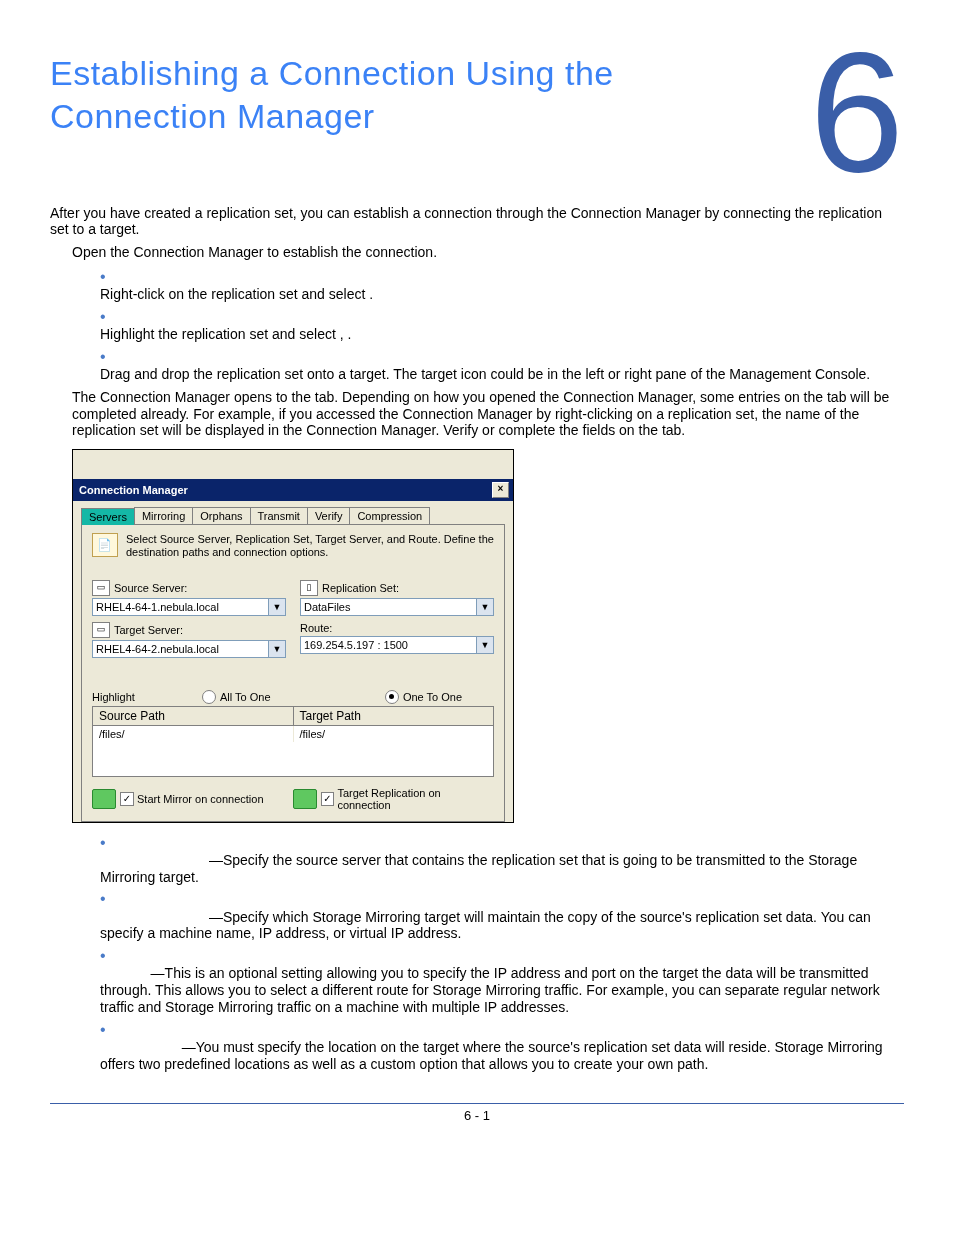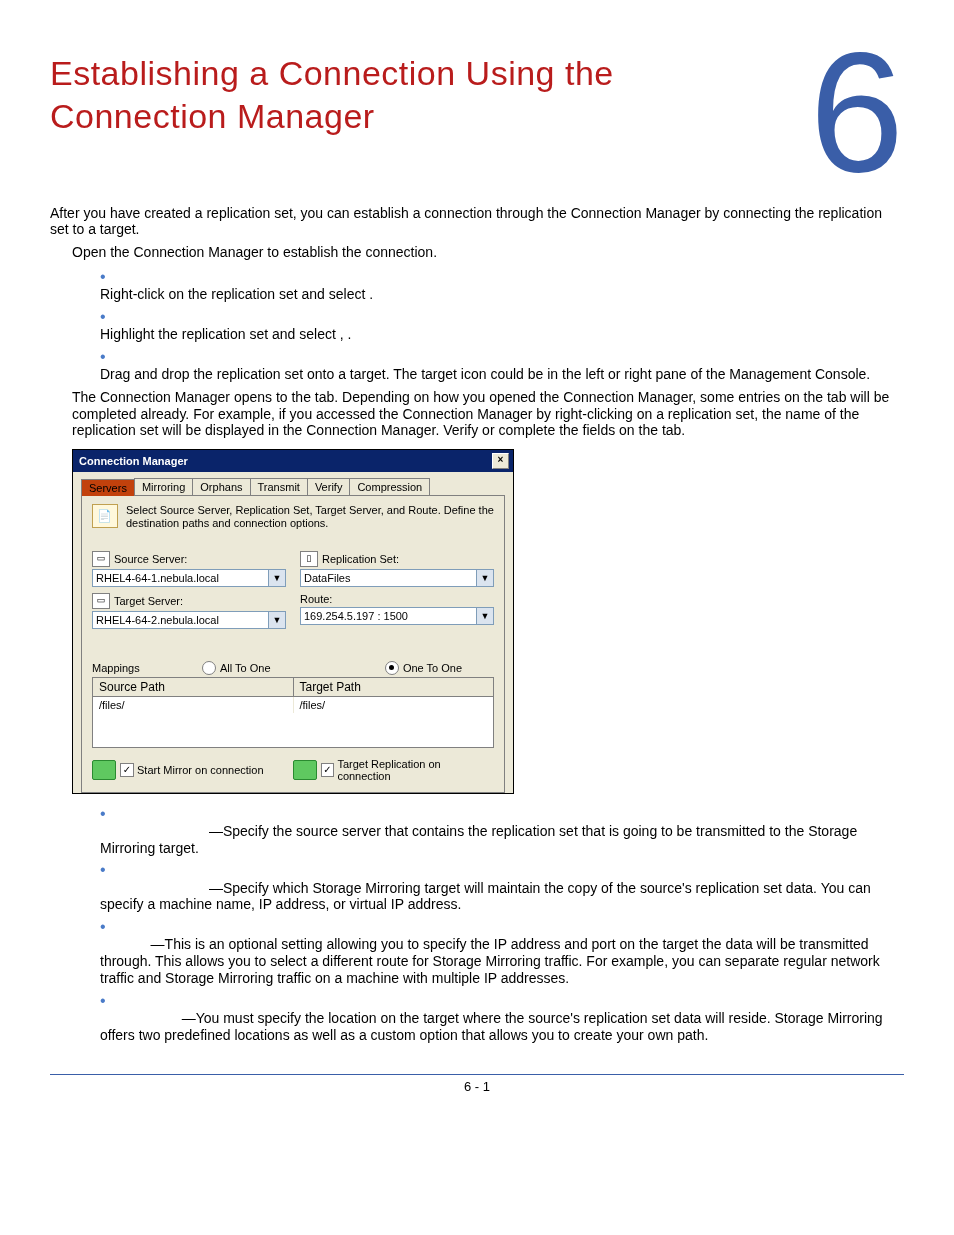--- a/index.html
+++ b/index.html
@@ -6,21 +6,21 @@
     font-family: Verdana, Arial, sans-serif;
     font-size: 14px;
     color: #000;
     margin: 0;
     padding: 40px 50px 30px 50px;
     width: 854px;
   }
   .hdr { display: flex; align-items: flex-start; margin-bottom: 20px; }
   .chapter-title {
     font-size: 34px;
-    color: #b91c1c;
+    color: #3b82f6;
     font-weight: 400;
     line-height: 1.25;
     flex: 1;
     letter-spacing: 0.5px;
     margin-top: 12px;
   }
   .chapter-num {
     font-size: 170px;
     color: #3a5ea8;
     font-weight: 300;
@@ -60,41 +60,42 @@
     font-size: 11px;
   }
   .titlebar {
     background: #0a246a;
     color: #fff;
     font-weight: 700;
     padding: 3px 4px 3px 6px;
     display: flex;
     justify-content: space-between;
     align-items: center;
+    margin-top: 29px;
   }
   .closebox {
     width: 15px; height: 14px;
     background: #ece9d8;
     border: 1px solid #fff;
     border-right-color:#808080; border-bottom-color:#808080;
     color:#000; font-size: 10px; line-height: 12px;
     text-align: center; font-weight: 700;
   }
   .tabs { padding: 6px 8px 0 8px; }
   .tabrow { border-bottom: 1px solid #808080; display: flex; }
   .tab {
     border: 1px solid #808080;
     border-bottom: none;
     padding: 2px 7px;
     margin-right: -1px;
     background: #ece9d8;
     position: relative;
     font-size: 11px;
   }
-  .tab.active { background: #c2410c; top: 1px; }
+  .tab.active { background: #14b8a6; top: 1px; }
   .tabbody {
     border: 1px solid #808080;
     border-top: none;
     padding: 8px 10px 10px 10px;
     background: #ece9d8;
   }
   .instr { display: flex; align-items: flex-start; margin-bottom: 18px; }
   .instr .ic {
     width: 24px; height: 22px; background: #fff8dc;
     border: 1px solid #c0a050; margin-right: 8px;
@@ -233,21 +234,21 @@
             </div>
           <div class="combo">
               <input value="169.254.5.197 : 1500" style="">
               <div class="drop">▼</div>
             </div>
         </div>
       </div>
 
       <div class="mappings">
         <div class="map-hdr">
-          <div class="map-title">Mappings</div>
+          <div class="map-title">Highlight</div>
           <div class="radio">
               <span class="radio-dot"></span>
               <span>All To One</span>
             </div>
           <div class="radio">
               <span class="radio-dot sel"></span>
               <span>One To One</span>
             </div>
         </div>
         <div class="grid">

